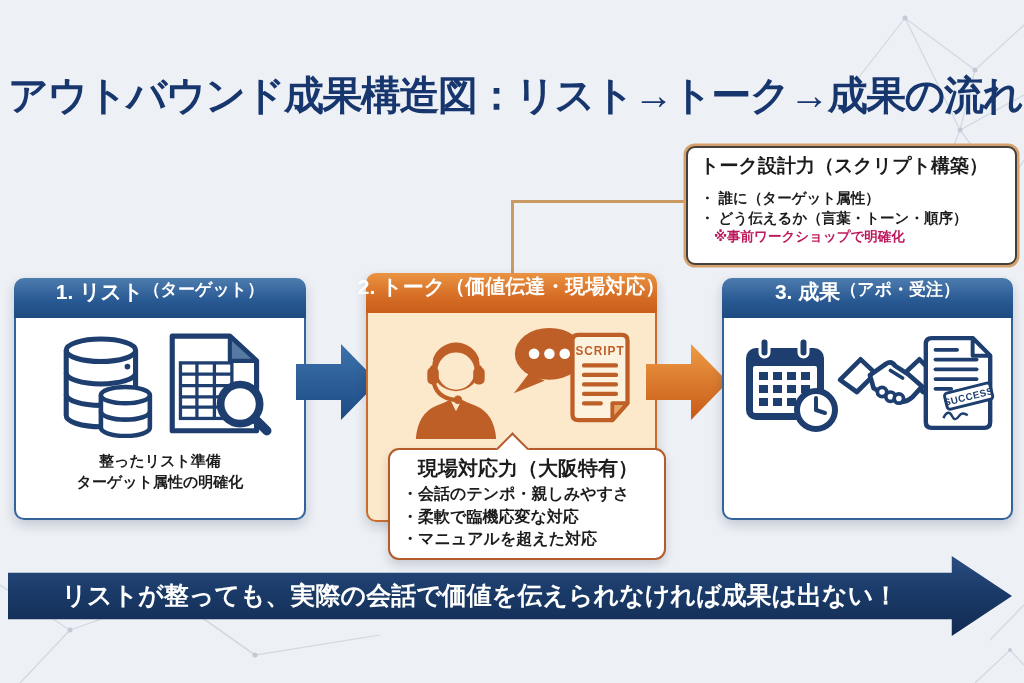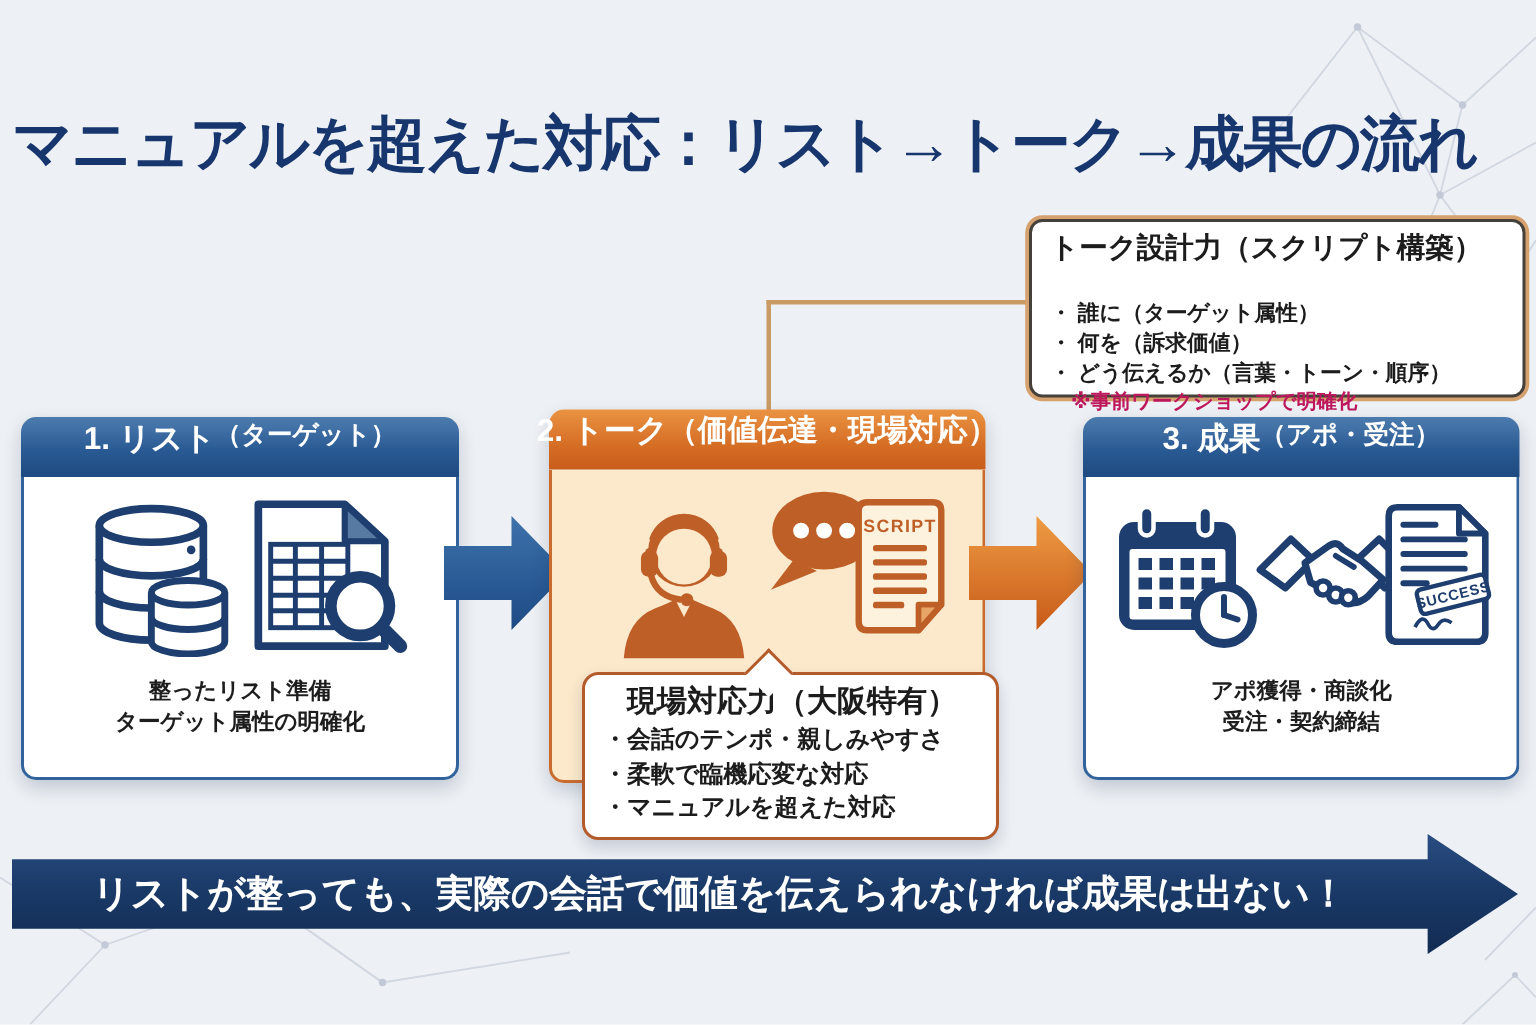--- a/index.html
+++ b/index.html
@@ -8,21 +8,21 @@
   .abs{position:absolute;}
 
   
   .page-title{left:8px;top:68px;width:1010px;font-size:40px;font-weight:900;
     color:#17366e;letter-spacing:-1.5px;white-space:nowrap;}
 
   
   .callout{left:686px;top:146px;width:331px;height:119px;background:#ffffff;
     border:2px solid #45403a;border-radius:9px;box-shadow:0 0 0 2.5px #d5a16e;
     padding:7px 12px 6px 12px;box-sizing:border-box;}
-  .callout-title{font-size:19px;font-weight:800;color:#1c1c1c;line-height:1.2;margin-bottom:21px;}
+  .callout-title{font-size:19px;font-weight:800;color:#1c1c1c;line-height:1.2;margin-bottom:10px;}
   .callout-bullet{font-size:14.5px;font-weight:700;color:#1c1c1c;line-height:1.38;}
   .callout-note{font-size:13.5px;font-weight:700;color:#be185d;line-height:1.35;padding-left:14px;}
 
   
   .conn-h{left:511px;top:200px;width:177px;height:3px;background:#c99a63;}
   .conn-v{left:511px;top:200px;width:3px;height:76px;background:#c99a63;}
 
   
   .step{border-radius:11px;box-shadow:0 5px 12px rgba(25,45,85,.20);}
   .step-header{position:absolute;left:0;top:0;right:0;height:40px;border-radius:10px 10px 0 0;
@@ -85,29 +85,28 @@
         <circle cx="1005" cy="190" r="2.5"></circle>
       <circle cx="930" cy="205" r="2.5"></circle>
         <circle cx="860" cy="170" r="2"></circle>
       <circle cx="70" cy="630" r="2.5"></circle>
         <circle cx="170" cy="595" r="2.5"></circle>
       <circle cx="255" cy="655" r="2.5"></circle>
         <circle cx="1010" cy="650" r="2"></circle>
     </g>
   </svg>
 
-  <div class="abs page-title">マニュアルを超えた対応：リスト→トーク→成果の流れ</div>
+  <div class="abs page-title">アウトバウンド成果構造図：リスト→トーク→成果の流れ</div>
 
   <div class="abs conn-v"></div>
   <div class="abs conn-h"></div>
 
   <div class="abs callout">
     <div class="callout-title">トーク設計力（スクリプト構築）</div>
     <div class="callout-bullet">・ 誰に（ターゲット属性）</div>
-    <div class="callout-bullet">・ 何を（訴求価値）</div>
     <div class="callout-bullet">・ どう伝えるか（言葉・トーン・順序）</div>
     <div class="callout-note">※事前ワークショップで明確化</div>
   </div>
 
   <div class="abs step step1">
     <div class="step-body body-white"></div>
     <div class="step-header hdr-blue">
       <span class="main">1. リスト</span>
       <span class="sub">（ターゲット）</span>
     </div>
@@ -262,24 +261,20 @@
         <rect x="16" y="34" width="46" height="4" rx="2"></rect>
         <rect x="16" y="44" width="46" height="4" rx="2"></rect>
         <rect x="16" y="54" width="20" height="4" rx="2"></rect>
       </g>
       <g transform="rotate(-14 52 64)">
         <rect x="28" y="55" width="48" height="17" rx="3" fill="#ffffff" stroke="#1d3e6f" stroke-width="3"></rect>
         <text x="52" y="67.5" text-anchor="middle" font-size="10" font-weight="800" letter-spacing="0.5" fill="#1d3e6f">SUCCESS</text>
       </g>
       <path d="M26 86 q5 -10 9 -2 q3 6 7 0 q3 -5 9 -1" stroke="#1d3e6f" stroke-width="2.5" fill="none"></path>
     </svg>
-    <div class="caption" style="top:172px;">
-      <div>アポ獲得・商談化</div>
-      <div>受注・契約締結</div>
-    </div>
   </div>
 
   <div class="abs banner">
     <div class="banner-text">リストが整っても、実際の会話で価値を伝えられなければ成果は出ない！</div>
   </div>
 
   <div class="abs fieldbox">
     <div class="fieldbox-notch"></div>
     <div class="fieldbox-title">現場対応力（大阪特有）</div>
     <div class="fieldbox-bullet">・会話のテンポ・親しみやすさ</div>

